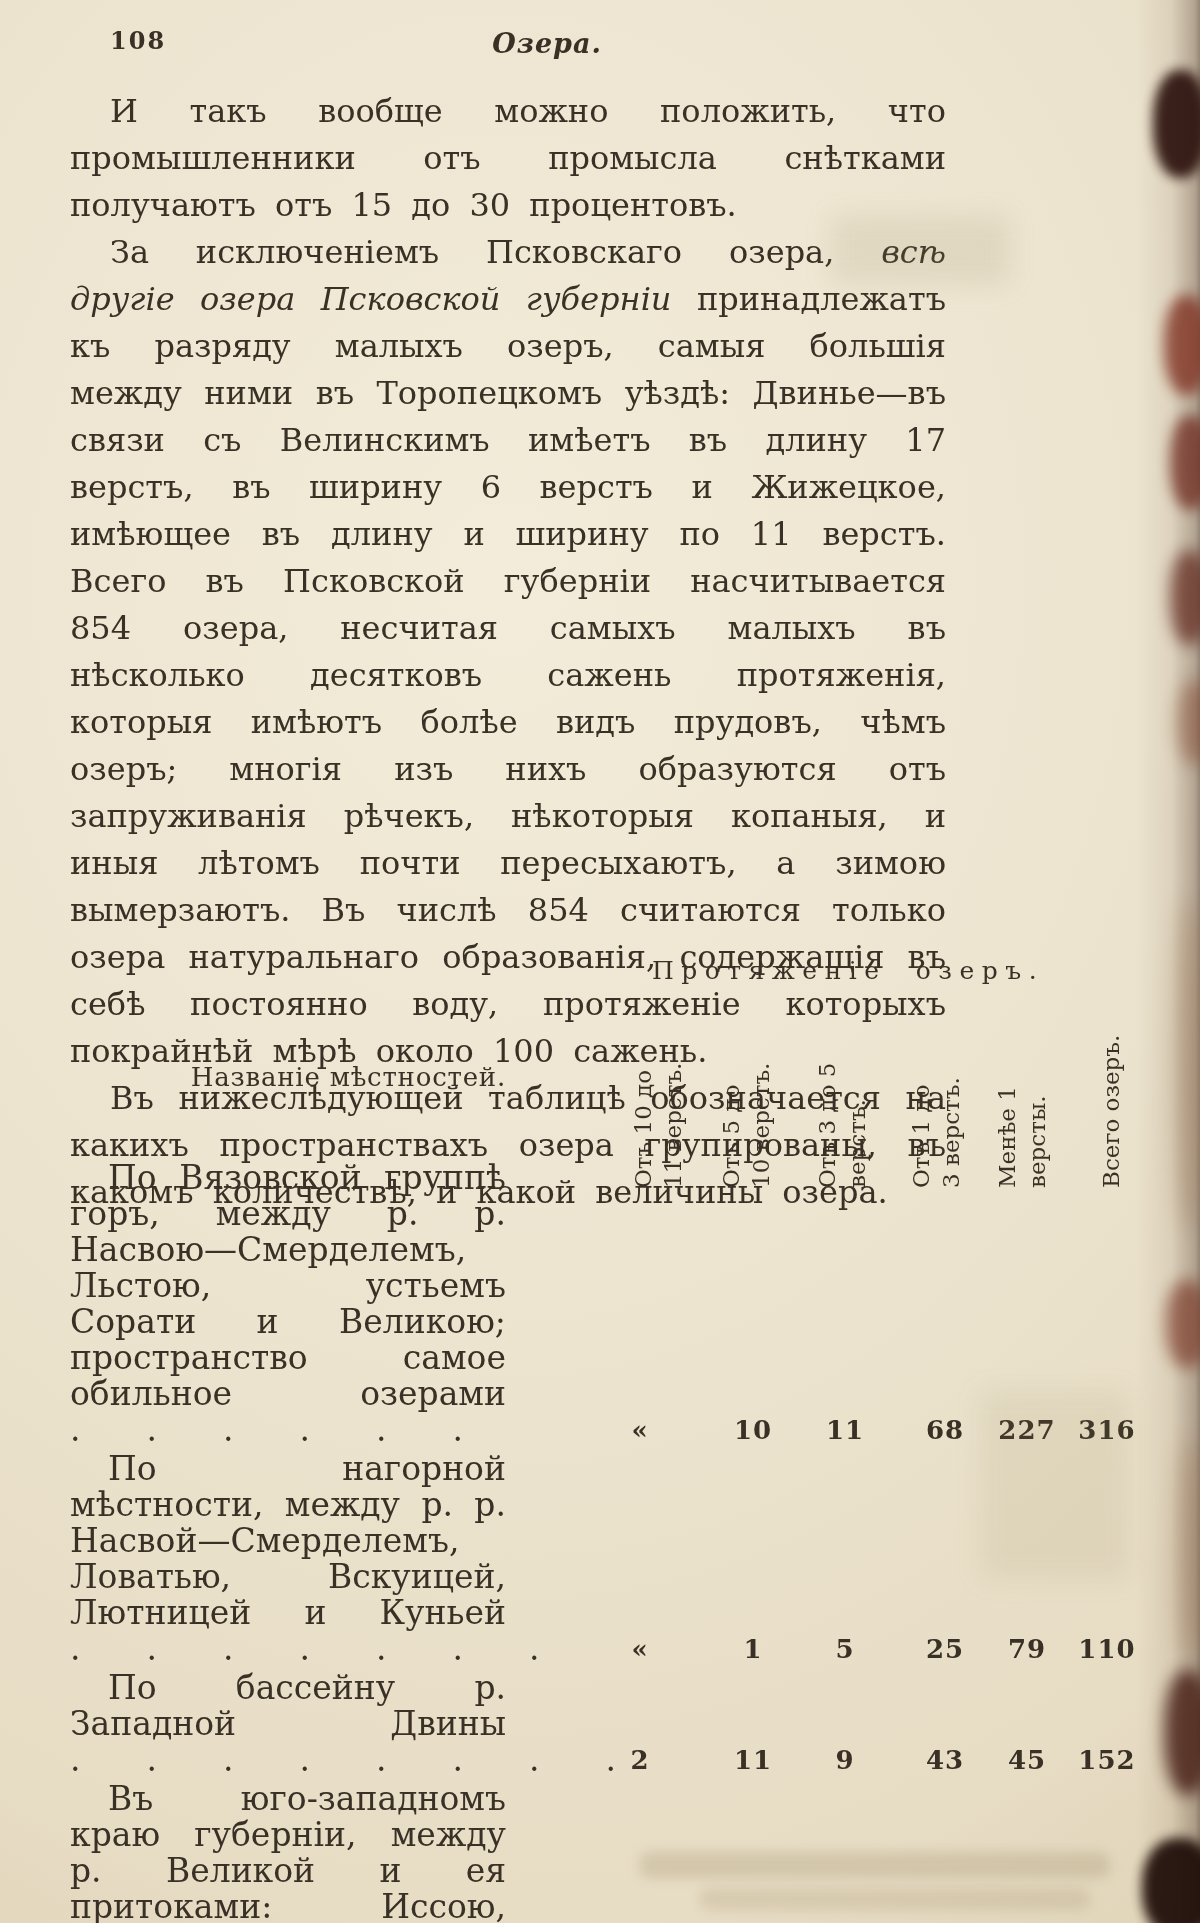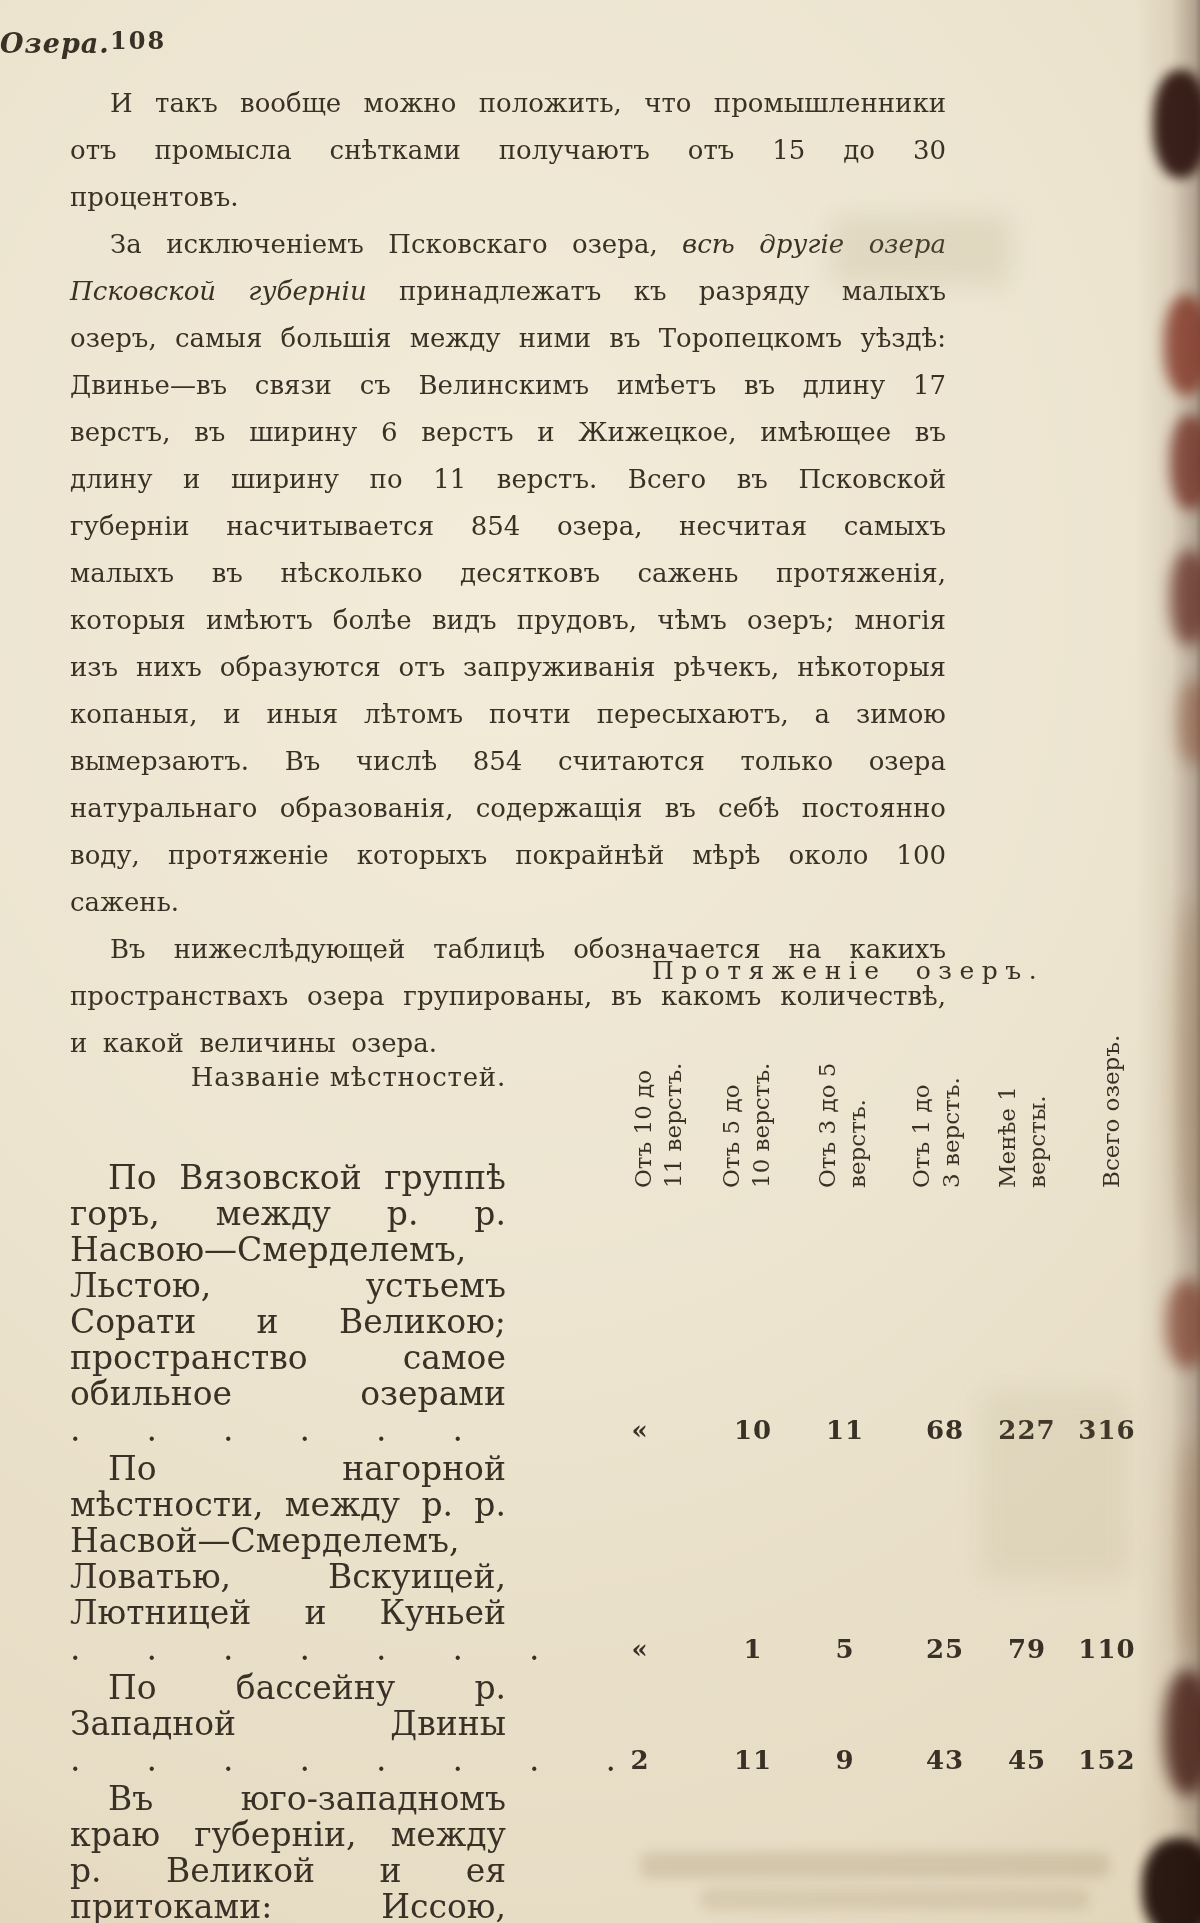--- a/index.html
+++ b/index.html
@@ -4,25 +4,25 @@
 <style>
   html,body { margin:0; padding:0; background:#8a8174; }
   #page {
     position:relative; width:1200px; height:1923px; overflow:hidden;
     background: radial-gradient(ellipse 120% 90% at 42% 30%, #f3ecda 0%, #ece4cf 45%, #e7dcc4 78%, #dccfb1 100%);
     font-family:"DejaVu Serif","Liberation Serif",serif;
     color:#3a3126;
   }
   
   #pagenum { position:absolute; left:110px; top:26px; font-size:24px; font-weight:bold; letter-spacing:2px; }
-  #runhead { position:absolute; left:0; top:28px; width:1094px; text-align:left;
+  #runhead { position:absolute; left:0; top:28px; width:1094px; text-align:center;
              font-size:27px; font-style:italic; font-weight:600; letter-spacing:1px; }
   
-  #bodytext { position:absolute; left:70px; top:80px; width:876px;
-              font-size:26px; line-height:47px; text-align:justify; word-spacing:0.28em; }
+  #bodytext { position:absolute; left:70px; top:88px; width:876px;
+              font-size:32px; line-height:47px; text-align:justify; word-spacing:0.28em; }
   #bodytext p { margin:0; text-indent:40px; }
   .it { font-style:italic; }
   
   #spanhead { position:absolute; left:622px; top:956px; width:452px; text-align:center;
               font-size:25px; letter-spacing:0.30em; word-spacing:0.55em; white-space:nowrap; }
   .colhead { position:absolute; writing-mode:vertical-rl; transform:rotate(180deg);
              white-space:pre-line; font-size:23px; line-height:30px; height:196px; text-align:left; }
   #ch0 { left:628px;  top:992px; width:62px; }
   #ch1 { left:716px;  top:992px; width:62px; }
   #ch2 { left:812px;  top:992px; width:62px; }

